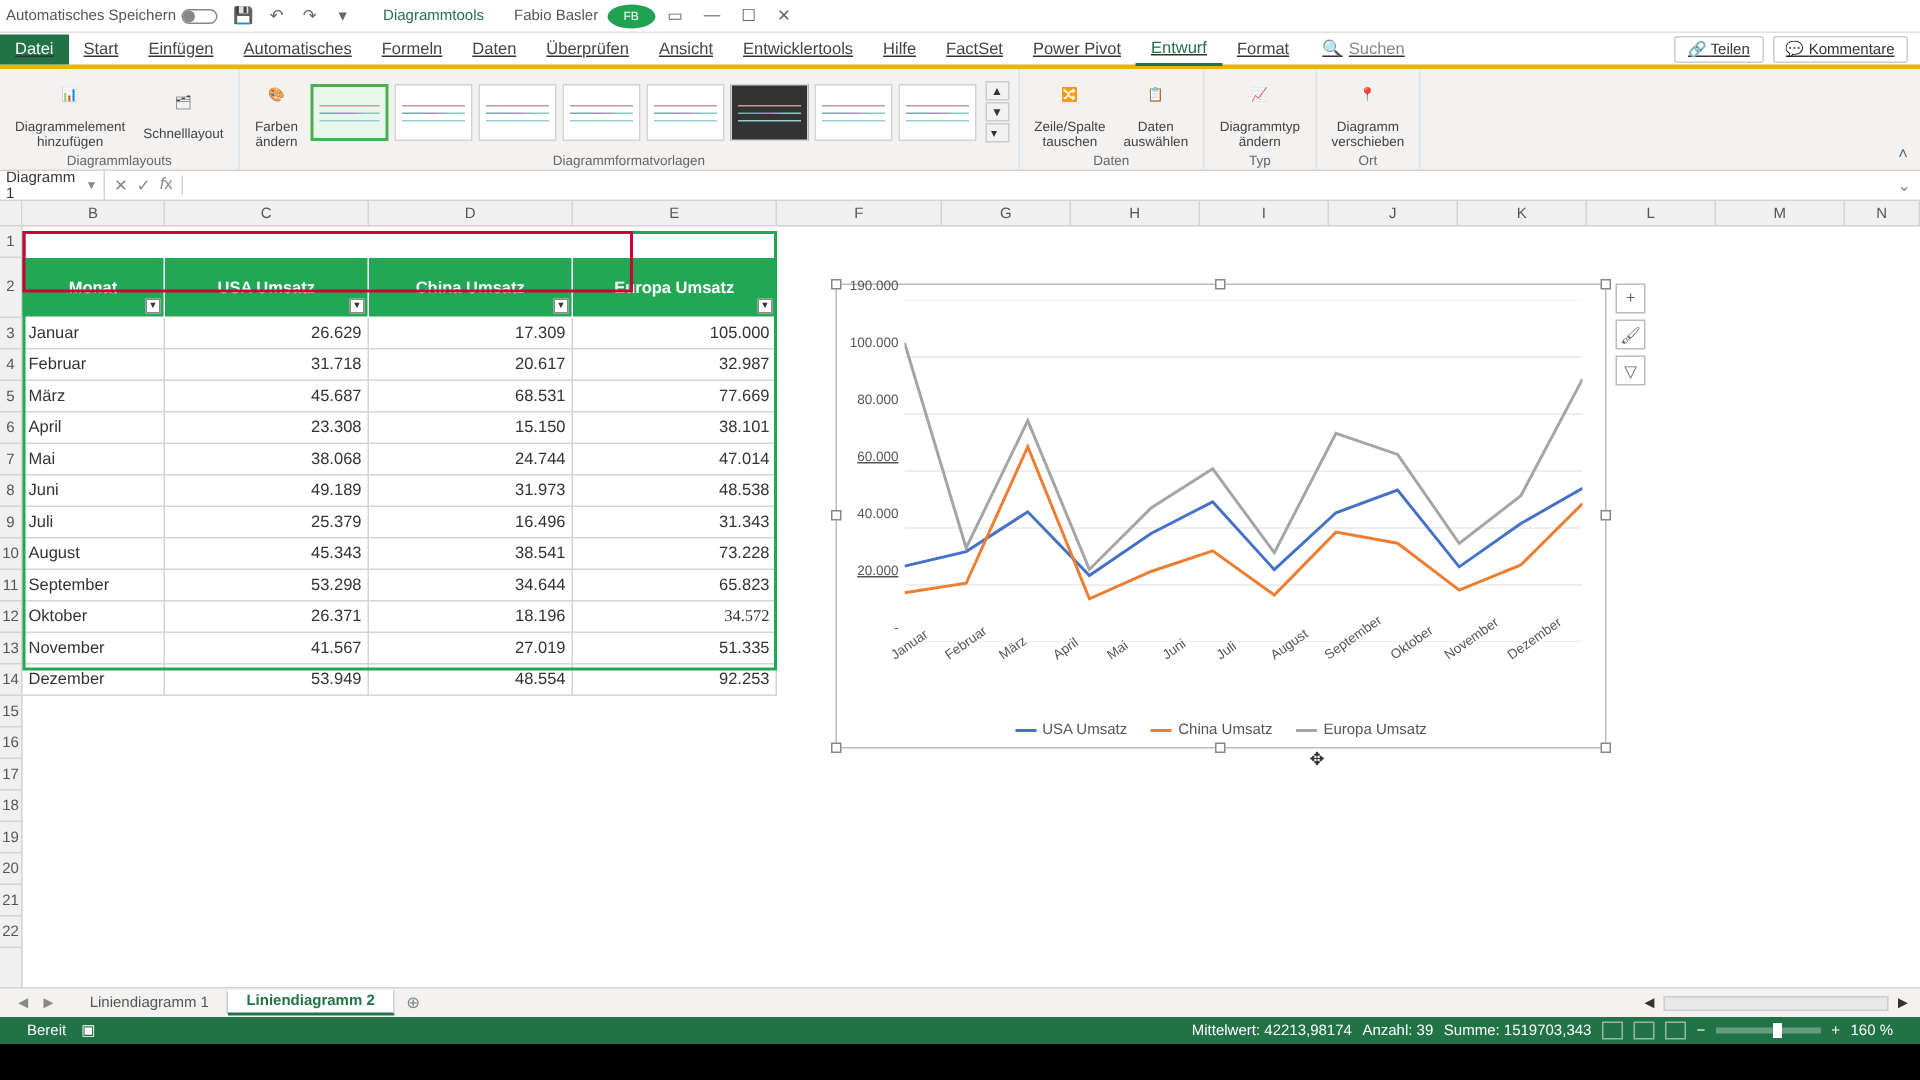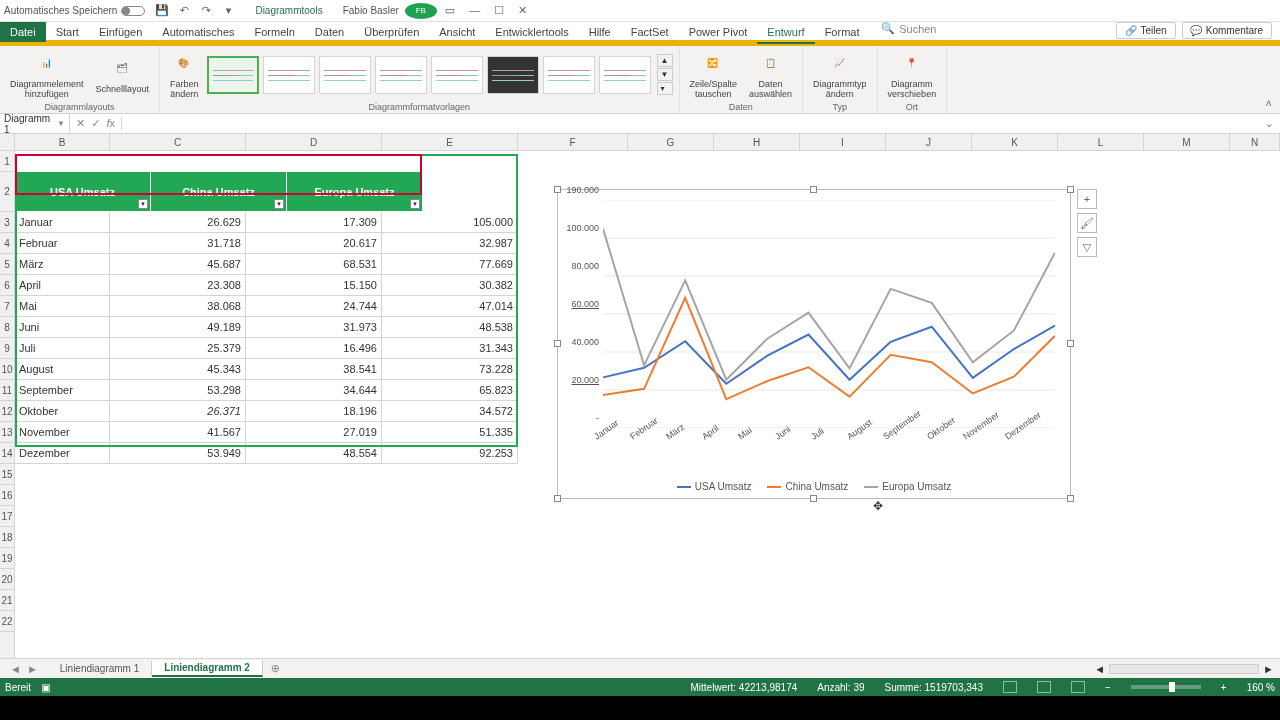--- a/index.html
+++ b/index.html
@@ -11,21 +11,21 @@
 .titlebar .toggle::after { content: ''; position: absolute; width: 8px; height: 8px; background: #888; border-radius: 50%; top: 0; left: 0; }
 .titlebar .qat { display: flex; gap: 8px; margin-left: 10px; }
 .titlebar .qat-icon { width: 14px; height: 14px; display: flex; align-items: center; justify-content: center; color: #666; cursor: pointer; }
 .titlebar .title { flex: 1; text-align: center; font-size: 10px; color: #444; }
 .titlebar .contextual { font-size: 10px; color: #217346; padding: 0 20px; }
 .titlebar .user { display: flex; align-items: center; gap: 6px; font-size: 10px; color: #555; margin-right: 8px; }
 .titlebar .avatar { width: 32px; height: 16px; border-radius: 50%; background: #1fa352; color: #fff; display: flex; align-items: center; justify-content: center; font-size: 8px; }
 .titlebar .winbtns { display: flex; gap: 14px; color: #666; }
 .titlebar .winbtns span { cursor: pointer; font-size: 11px; }
 
-.tabs { height: 24px; background: #fff; display: flex; align-items: flex-start; border-bottom: 6px solid #eab308; }
+.tabs { height: 24px; background: #fff; display: flex; align-items: center; border-bottom: 3px solid #eab308; text-decoration: underline; }
 .tab { padding: 4px 10px; font-size: 11px; color: #444; cursor: pointer; }
 .tab.file { background: #217346; color: #fff; }
 .tab.contextual-active { color: #217346; border-bottom: 2px solid #217346; }
 .tabs .search { display: flex; align-items: center; gap: 4px; color: #888; padding-left: 12px; }
 .tabs .right { margin-left: auto; display: flex; gap: 6px; padding-right: 8px; }
 .tabs .right-btn { border: 1px solid #ccc; padding: 2px 8px; font-size: 10px; border-radius: 2px; cursor: pointer; }
 
 .ribbon { height: 68px; background: #f3f2f1; border-bottom: 1px solid #d4d4d4; display: flex; }
 .ribbon-group { display: flex; flex-direction: column; align-items: center; justify-content: space-between; padding: 2px 6px; border-right: 1px solid #e1e1e1; }
 .ribbon-group .items { display: flex; gap: 4px; align-items: center; flex: 1; }
@@ -81,23 +81,23 @@
 .chart-side-btn { width: 20px; height: 20px; border: 1px solid #bbb; background: #fff; display: flex; align-items: center; justify-content: center; font-size: 11px; color: #666; cursor: pointer; }
 
 .sheet-tabs { height: 20px; background: #f3f2f1; border-top: 1px solid #d4d4d4; display: flex; align-items: center; }
 .sheet-nav { padding: 0 10px; color: #888; display: flex; gap: 6px; }
 .sheet-tab { padding: 2px 12px; font-size: 10px; border-right: 1px solid #ccc; cursor: pointer; color: #555; }
 .sheet-tab.active { background: #fff; color: #217346; font-weight: 600; border-bottom: 2px solid #217346; }
 .sheet-add { padding: 0 8px; cursor: pointer; color: #888; }
 .sheet-scroll { margin-left: auto; display: flex; align-items: center; gap: 4px; padding-right: 6px; }
 .sheet-scroll .track { width: 150px; height: 10px; background: #e8e8e8; border: 1px solid #ccc; }
 
-.statusbar { height: 18px; background: #217346; color: #fff; display: flex; align-items: center; font-size: 10px; padding: 0 5px; }
+.statusbar { height: 18px; background: #217346; color: #fff; display: flex; align-items: center; font-size: 10px; padding: 0 18px; }
 .statusbar .left { display: flex; gap: 10px; align-items: center; }
-.statusbar .right { margin-left: auto; display: flex; gap: 20px; align-items: center; text-align: center; }
+.statusbar .right { margin-left: auto; display: flex; gap: 7px; align-items: center; text-align: center; }
 .statusbar .viewbtn { width: 14px; height: 12px; border: 1px solid rgba(255,255,255,0.5); cursor: pointer; }
 .zoom-slider { width: 70px; height: 4px; background: rgba(255,255,255,0.3); position: relative; }
 .zoom-slider::after { content: ''; position: absolute; width: 6px; height: 10px; background: #fff; top: -3px; left: 55%; }
 
 .blackbar { height: 24px; background: #000; }
 
 .cursor-move { position: absolute; left: 858px; top: 365px; font-size: 12px; color: #333; pointer-events: none; }
 </style>
 </head>
 <body>
@@ -279,20 +279,21 @@
         <div class="col-header" style="width: 86px;">I</div>
         <div class="col-header" style="width: 86px;">J</div>
         <div class="col-header" style="width: 86px;">K</div>
         <div class="col-header" style="width: 86px;">L</div>
         <div class="col-header" style="width: 86px;">M</div>
         <div class="col-header" style="width: 50px;">N</div>
       </div>
     <div class="cells" id="cells">
         <div class="table-row" style="height: 21px;"></div>
         <div class="table-row header-row">
+          <div class="cell th" style="width: 95px;">Monat<div class="filter-btn">▼</div></div>
           <div class="cell th" style="width: 136px;">USA Umsatz<div class="filter-btn">▼</div></div>
           <div class="cell th" style="width: 136px;">China Umsatz<div class="filter-btn">▼</div></div>
           <div class="cell th" style="width: 136px;">Europa Umsatz<div class="filter-btn">▼</div></div>
         </div>
         <div class="table-row">
           <div class="cell month" style="width: 95px;">Januar</div>
           <div class="cell num" style="width: 136px;">26.629</div>
           <div class="cell num" style="width: 136px;">17.309</div>
           <div class="cell num" style="width: 136px;">105.000</div>
         </div>
@@ -305,21 +306,21 @@
         <div class="table-row">
           <div class="cell month" style="width: 95px;">März</div>
           <div class="cell num" style="width: 136px;">45.687</div>
           <div class="cell num" style="width: 136px;">68.531</div>
           <div class="cell num" style="width: 136px;">77.669</div>
         </div>
         <div class="table-row">
           <div class="cell month" style="width: 95px;">April</div>
           <div class="cell num" style="width: 136px;">23.308</div>
           <div class="cell num" style="width: 136px;">15.150</div>
-          <div class="cell num" style="width: 136px;">30.382</div>
+          <div class="cell num" style="width: 136px;">38.101</div>
         </div>
         <div class="table-row">
           <div class="cell month" style="width: 95px;">Mai</div>
           <div class="cell num" style="width: 136px;">38.068</div>
           <div class="cell num" style="width: 136px;">24.744</div>
           <div class="cell num" style="width: 136px;">47.014</div>
         </div>
         <div class="table-row">
           <div class="cell month" style="width: 95px;">Juni</div>
           <div class="cell num" style="width: 136px;">49.189</div>
@@ -339,23 +340,23 @@
           <div class="cell num" style="width: 136px;">73.228</div>
         </div>
         <div class="table-row">
           <div class="cell month" style="width: 95px;">September</div>
           <div class="cell num" style="width: 136px;">53.298</div>
           <div class="cell num" style="width: 136px;">34.644</div>
           <div class="cell num" style="width: 136px;">65.823</div>
         </div>
         <div class="table-row">
           <div class="cell month" style="width: 95px;">Oktober</div>
-          <div class="cell num" style="width: 136px; font-style: italic;">26.371</div>
+          <div class="cell num" style="width: 136px;">26.371</div>
           <div class="cell num" style="width: 136px;">18.196</div>
-          <div class="cell num" style="width: 136px;">34.572</div>
+          <div class="cell num" style="width: 136px; font-family: Liberation Serif, serif;">34.572</div>
         </div>
         <div class="table-row">
           <div class="cell month" style="width: 95px;">November</div>
           <div class="cell num" style="width: 136px;">41.567</div>
           <div class="cell num" style="width: 136px;">27.019</div>
           <div class="cell num" style="width: 136px;">51.335</div>
         </div>
         <div class="table-row">
           <div class="cell month" style="width: 95px;">Dezember</div>
           <div class="cell num" style="width: 136px;">53.949</div>

